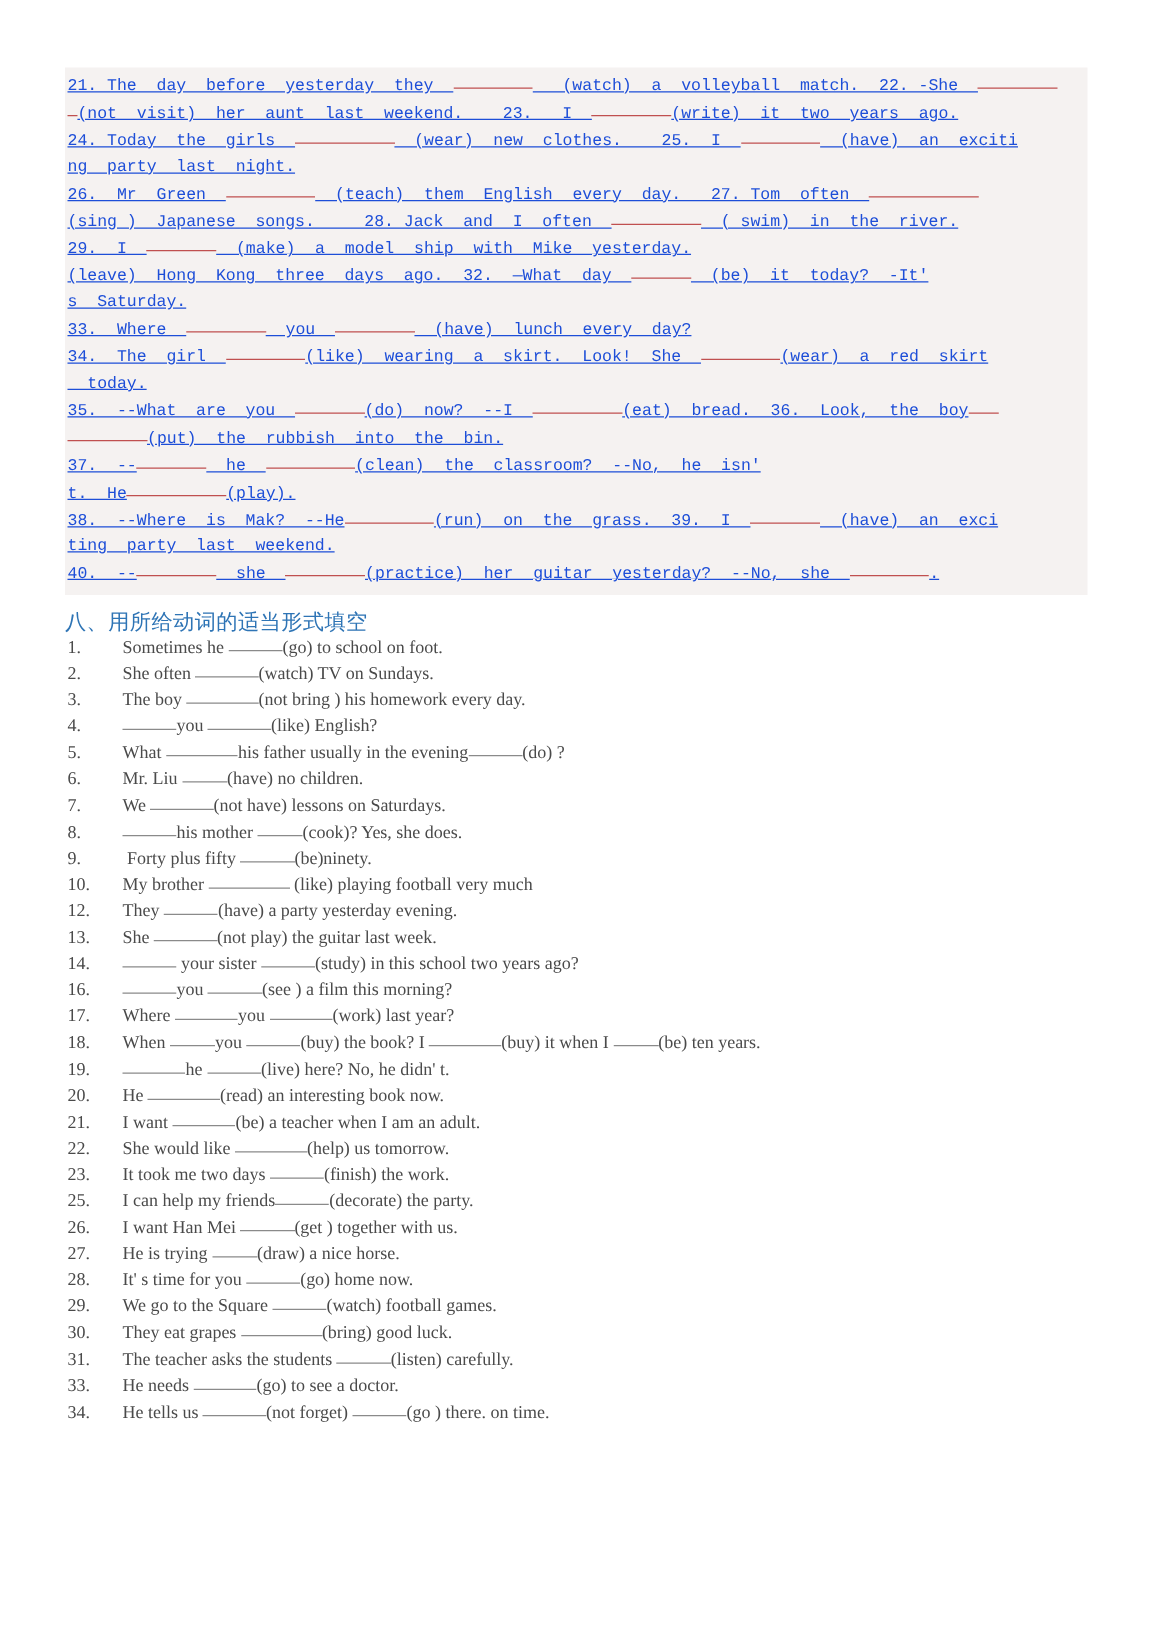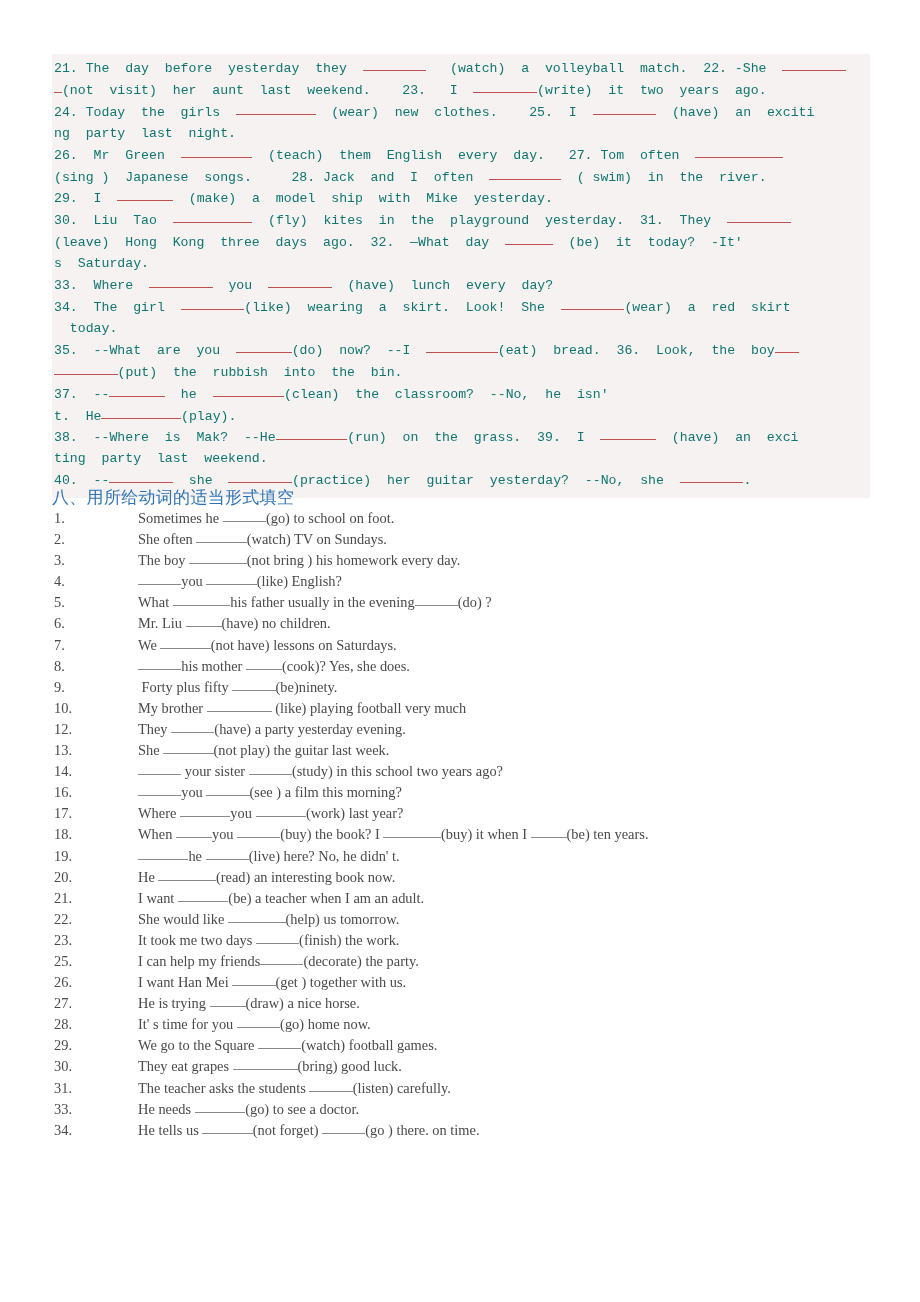--- a/index.html
+++ b/index.html
@@ -29,23 +29,24 @@
     top: 54px;
     width: 818px;
     background: #f5f2f1;
     padding: 4px 2px 6px 2px;
     box-sizing: border-box;
   }
   .red-line {
     font-family: "Liberation Mono", "DejaVu Sans Mono", monospace;
     font-size: 13.2px;
     line-height: 20.9px;
-    color: #0f766e;
+    color: #1d4ed8;
     white-space: pre;
     letter-spacing: 0px;
+    text-decoration: underline;
   }
   .red-line .u {
     display: inline-block;
     border-bottom: 1px solid #c05050;
     vertical-align: baseline;
     height: 12px;
     margin-bottom: 1px;
   }
 
   
@@ -78,21 +79,20 @@
   .qnum {
     width: 46px;
     flex: 0 0 46px;
     text-align: left;
     padding-left: 2px;
     box-sizing: border-box;
   }
   .qtext {
     flex: 1 1 auto;
     white-space: pre;
-    margin-left: 40px;
   }
   .qtext .u {
     display: inline-block;
     border-bottom: 1px solid #8a8a8a;
     vertical-align: baseline;
     height: 12px;
     margin-bottom: 1px;
   }
 </style>
 </head>
@@ -101,21 +101,20 @@
 <div class="page">
 
   <div class="red-block">
       <div class="red-line">21. The  day  before  yesterday  they  <span class="u" style="width: 63.6px;"></span>   (watch)  a  volleyball  match.  22. -She  <span class="u" style="width: 63.6px;"></span></div>
       <div class="red-line"><span class="u" style="width: 7.95px;"></span>(not  visit)  her  aunt  last  weekend.    23.   I  <span class="u" style="width: 63.6px;"></span>(write)  it  two  years  ago.</div>
       <div class="red-line">24. Today  the  girls  <span class="u" style="width: 79.5px;"></span>  (wear)  new  clothes.    25.  I  <span class="u" style="width: 63.6px;"></span>  (have)  an  exciti</div>
       <div class="red-line">ng  party  last  night.</div>
       <div class="red-line">26.  Mr  Green  <span class="u" style="width: 71.55px;"></span>  (teach)  them  English  every  day.   27. Tom  often  <span class="u" style="width: 87.45px;"></span></div>
       <div class="red-line">(sing )  Japanese  songs.     28. Jack  and  I  often  <span class="u" style="width: 71.55px;"></span>  ( swim)  in  the  river.</div>
       <div class="red-line">29.  I  <span class="u" style="width: 55.65px;"></span>  (make)  a  model  ship  with  Mike  yesterday.</div>
-      <div class="red-line">30.  Liu  Tao  <span class="u" style="width: 79.5px;"></span>  (fly)  kites  in  the  playground  yesterday.  31.  They  <span class="u" style="width: 63.6px;"></span></div>
       <div class="red-line">(leave)  Hong  Kong  three  days  ago.  32.  —What  day  <span class="u" style="width: 47.7px;"></span>  (be)  it  today?  -It'</div>
       <div class="red-line">s  Saturday.</div>
       <div class="red-line">33.  Where  <span class="u" style="width: 63.6px;"></span>  you  <span class="u" style="width: 63.6px;"></span>  (have)  lunch  every  day?</div>
       <div class="red-line">34.  The  girl  <span class="u" style="width: 63.6px;"></span>(like)  wearing  a  skirt.  Look!  She  <span class="u" style="width: 63.6px;"></span>(wear)  a  red  skirt</div>
       <div class="red-line">  today.</div>
       <div class="red-line">35.  --What  are  you  <span class="u" style="width: 55.65px;"></span>(do)  now?  --I  <span class="u" style="width: 71.55px;"></span>(eat)  bread.  36.  Look,  the  boy<span class="u" style="width: 23.85px;"></span></div>
       <div class="red-line"><span class="u" style="width: 63.6px;"></span>(put)  the  rubbish  into  the  bin.</div>
       <div class="red-line">37.  --<span class="u" style="width: 55.65px;"></span>  he  <span class="u" style="width: 71.55px;"></span>(clean)  the  classroom?  --No,  he  isn'</div>
       <div class="red-line">t.  He<span class="u" style="width: 79.5px;"></span>(play).</div>
       <div class="red-line">38.  --Where  is  Mak?  --He<span class="u" style="width: 71.55px;"></span>(run)  on  the  grass.  39.  I  <span class="u" style="width: 55.65px;"></span>  (have)  an  exci</div>

